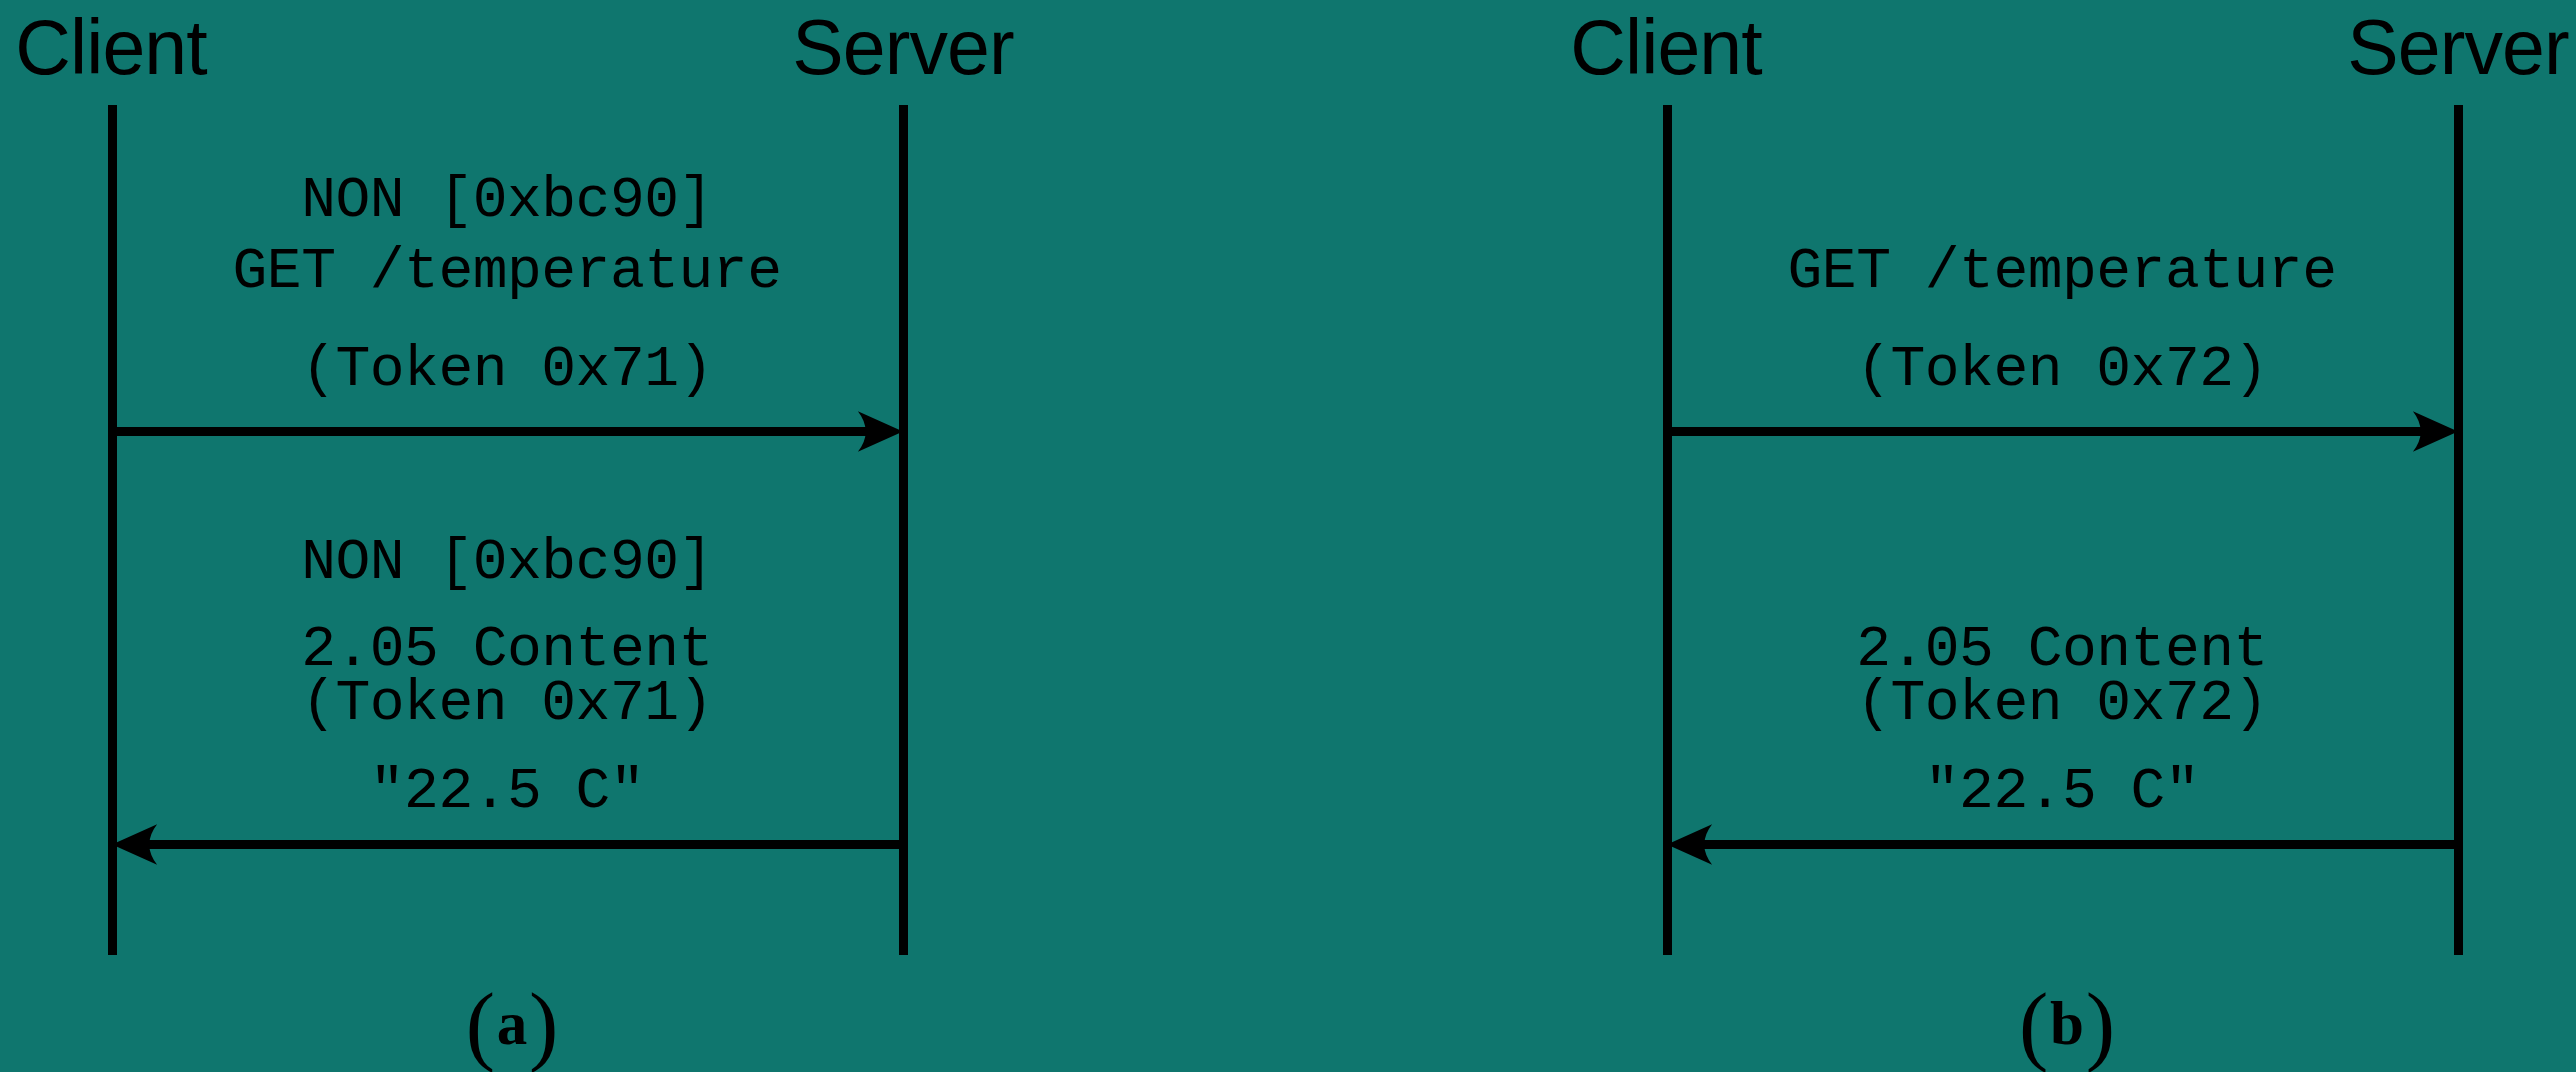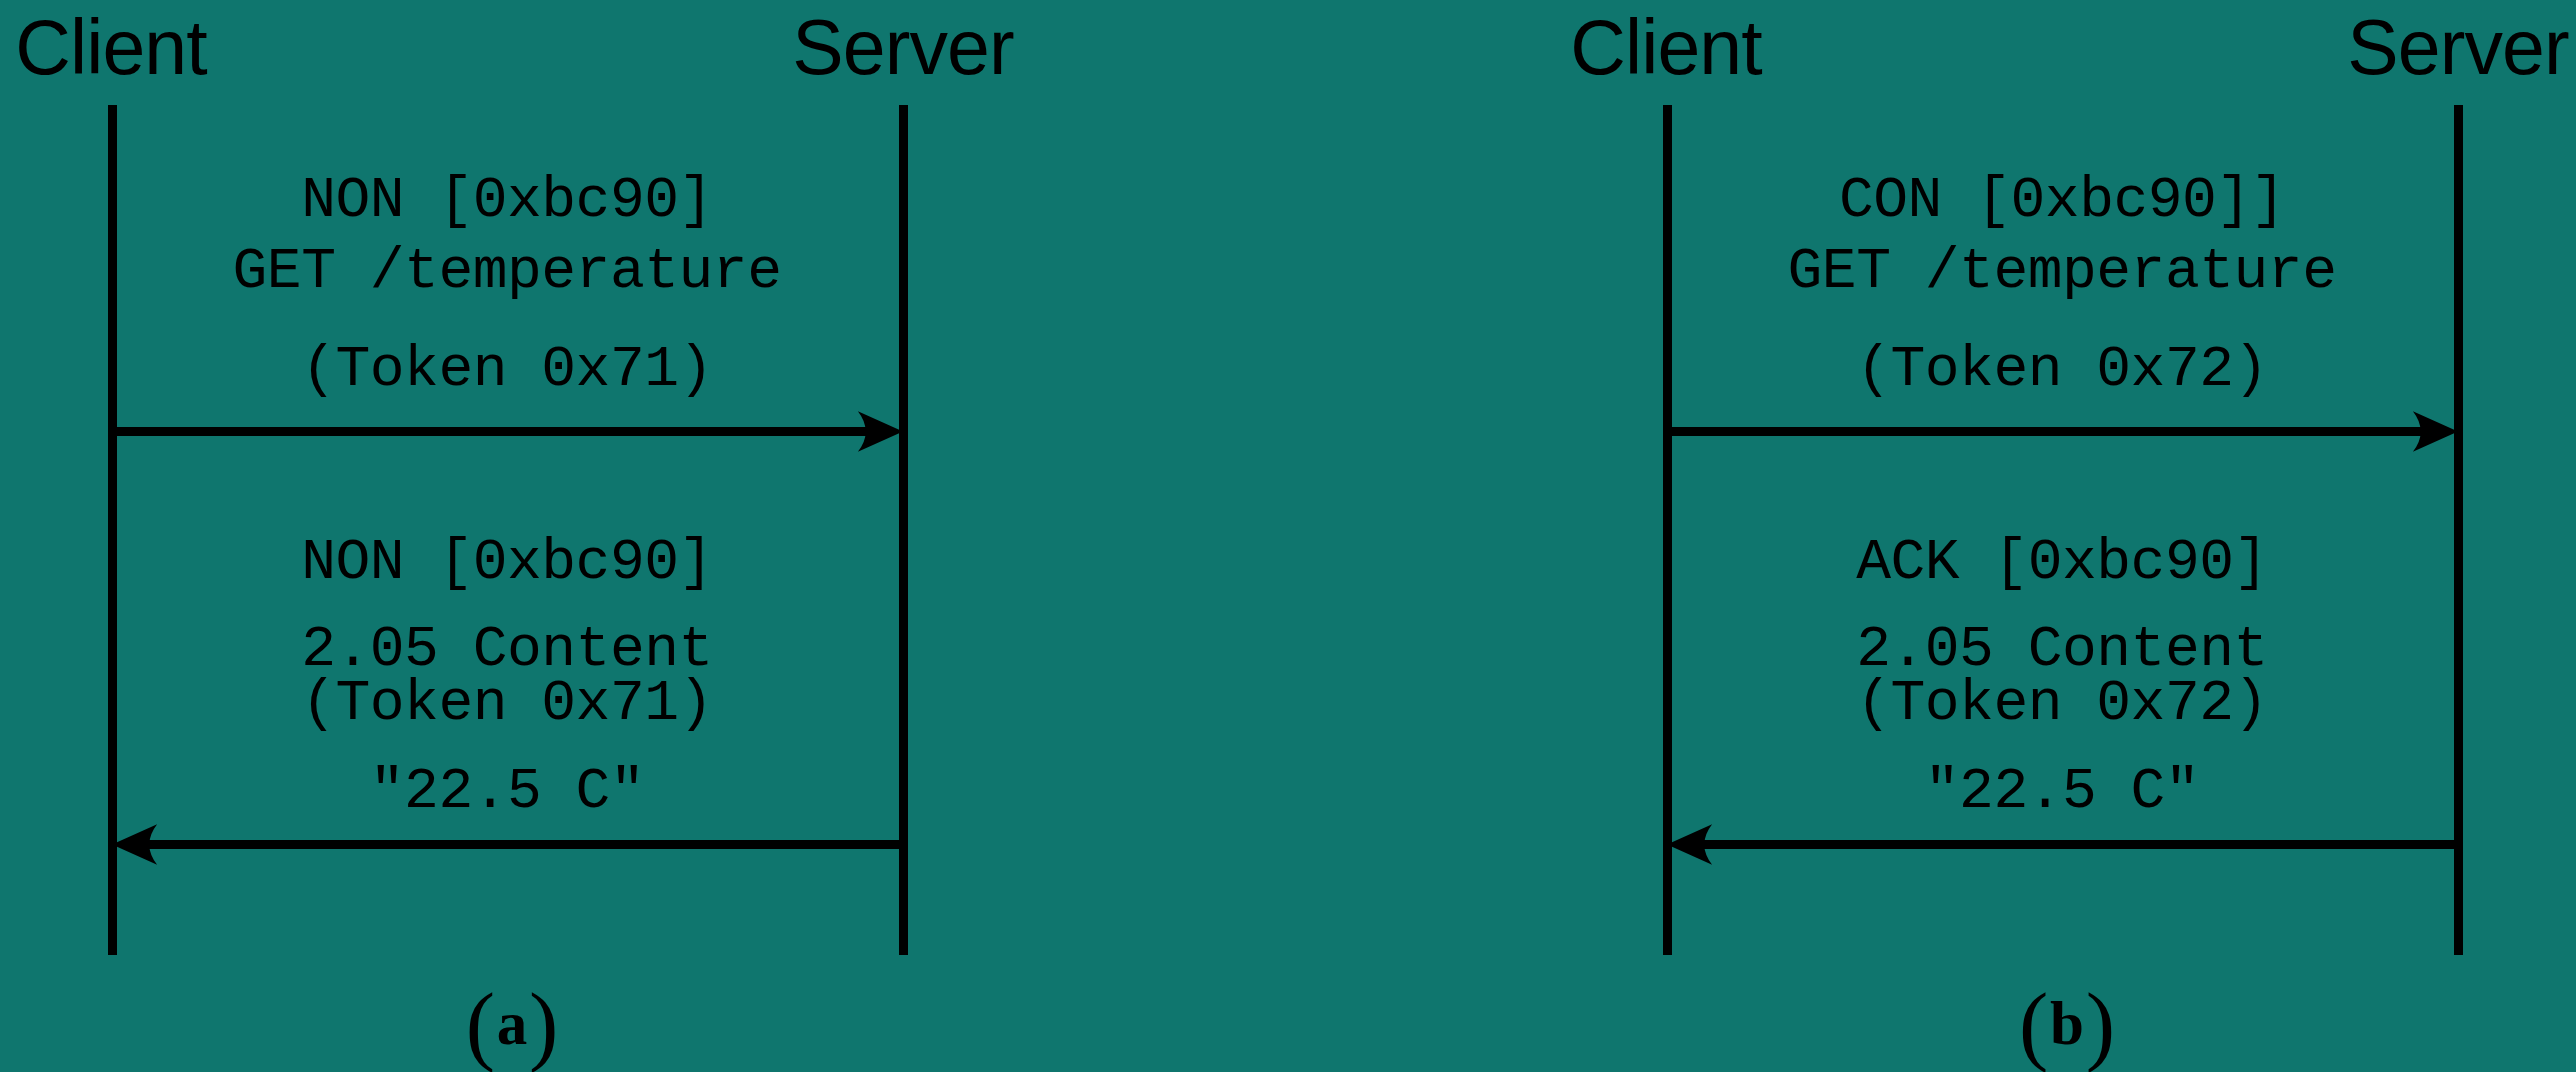--- a/index.html
+++ b/index.html
@@ -134,32 +134,30 @@
     </div>
   </div>
 
   <div class="panel panel-b">
     <div class="participant client">Client</div>
     <div class="participant server">Server</div>
 
     <div class="lifeline client"></div>
     <div class="lifeline server"></div>
 
-    <div class="msg req-line-1">CON [0xbc90]]</div>
     <div class="msg req-line-2">GET /temperature</div>
     <div class="msg req-line-3">(Token 0x72)</div>
 
     <div class="arrow request">
       <svg viewBox="0 0 859 64">
         <line x1="0" y1="32" x2="830" y2="32" stroke="#000000" stroke-width="10"></line>
         <path d="M859,32 L810,10 Q827,32 810,54 Z" fill="#000000"></path>
       </svg>
     </div>
 
-    <div class="msg rsp-line-1">ACK [0xbc90]</div>
     <div class="msg rsp-line-2">2.05 Content</div>
     <div class="msg rsp-line-3">(Token 0x72)</div>
     <div class="msg rsp-line-4">"22.5 C"</div>
 
     <div class="arrow response">
       <svg viewBox="0 0 859 64">
         <line x1="30" y1="32" x2="859" y2="32" stroke="#000000" stroke-width="10"></line>
         <path d="M0,32 L49,10 Q32,32 49,54 Z" fill="#000000"></path>
       </svg>
     </div>

